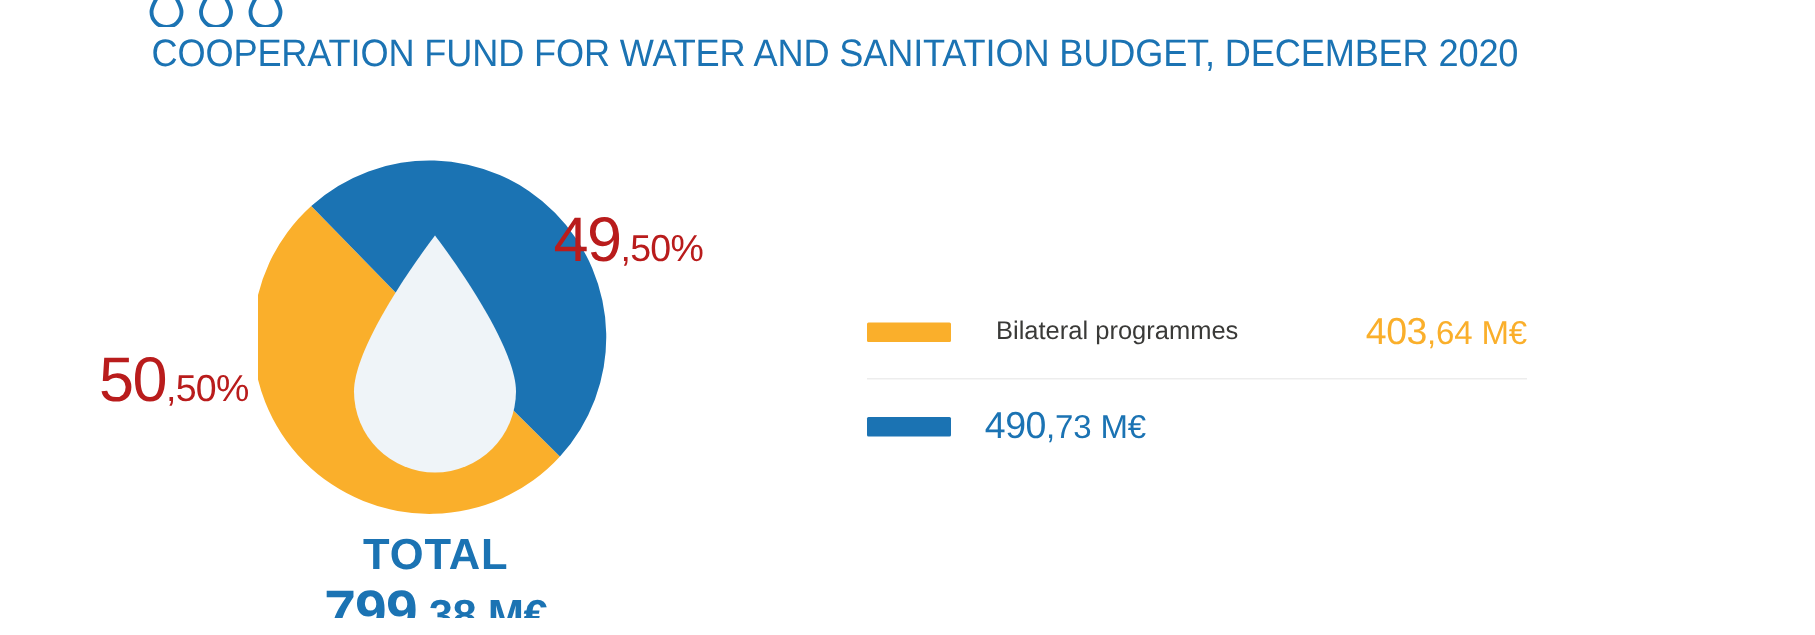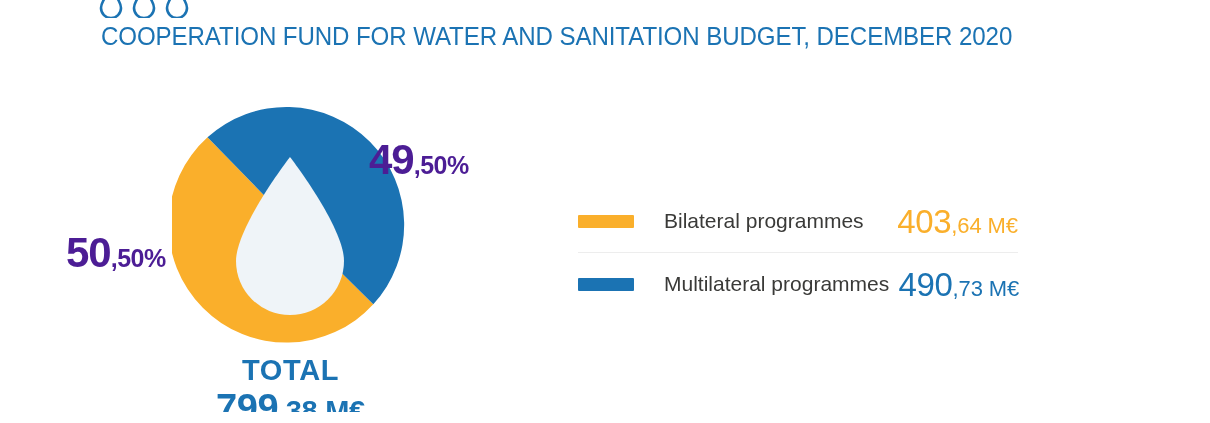--- a/index.html
+++ b/index.html
@@ -52,22 +52,22 @@
     position: absolute;
     left: 172px;
     top: 101px;
     width: 236px;
     height: 243px;
   }
   #donut-svg { display: block; }
 
   .pct-label {
     position: absolute;
-    color: #4c1d95;
-    font-weight: 700;
+    color: #b91c1c;
+    font-weight: 400;
     white-space: nowrap;
     line-height: 1;
   }
   #pct-multilateral {
     left: 369px;
     top: 139px;
   }
   #pct-bilateral {
     left: 66px;
     top: 232px;
@@ -119,33 +119,33 @@
   }
   .legend-swatch {
     width: 56px;
     height: 13px;
     flex: 0 0 auto;
     border-radius: 1px;
   }
   .legend-label {
     flex: 1 1 auto;
     margin-left: 30px;
-    font-size: 21px;
+    font-size: 17px;
     color: #3A3A38;
     white-space: nowrap;
   }
   .legend-value {
     flex: 0 0 auto;
     text-align: right;
     white-space: nowrap;
     font-weight: 400;
     line-height: 1;
     min-width: 130px;
   }
-  .val-big { font-size: 33px; letter-spacing: -0.3px; }
+  .val-big { font-size: 25px; letter-spacing: -0.3px; }
   .val-small { font-size: 22px; letter-spacing: -0.1px; }
   .legend-divider {
     height: 1px;
     background: #EDEDED;
     width: 440px;
   }
 </style>
 </head>
 <body>
 
@@ -197,21 +197,20 @@
       <span class="legend-label">Bilateral programmes</span>
       <span class="legend-value" style="color:#FAAF2B">
         <span class="val-big">403</span><span class="val-small">,64 M€</span>
       </span>
     </div>
 
     <div class="legend-divider"></div>
 
     <div class="legend-row">
       <span class="legend-swatch" style="background:#1B73B3"></span>
-      <span class="legend-label">Multilateral programmes</span>
       <span class="legend-value" style="color:#1B73B3">
         <span class="val-big">490</span><span class="val-small">,73 M€</span>
       </span>
     </div>
 
   </div>
 
 </div>
 
 </body></html>

